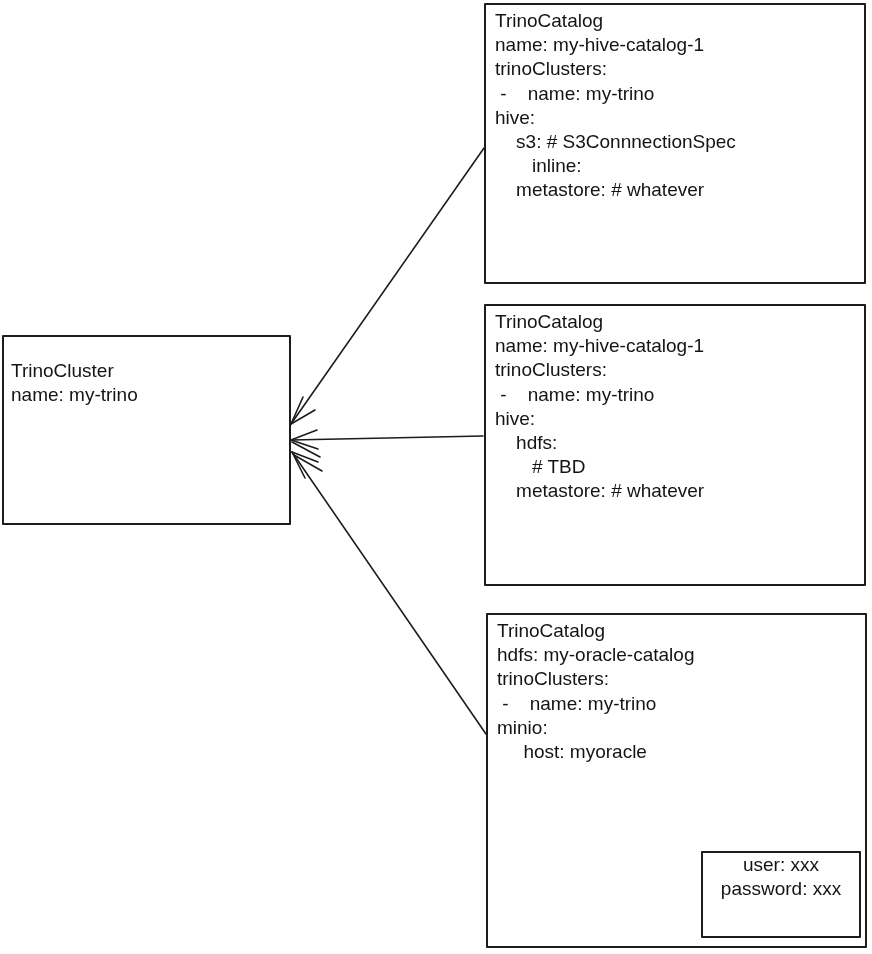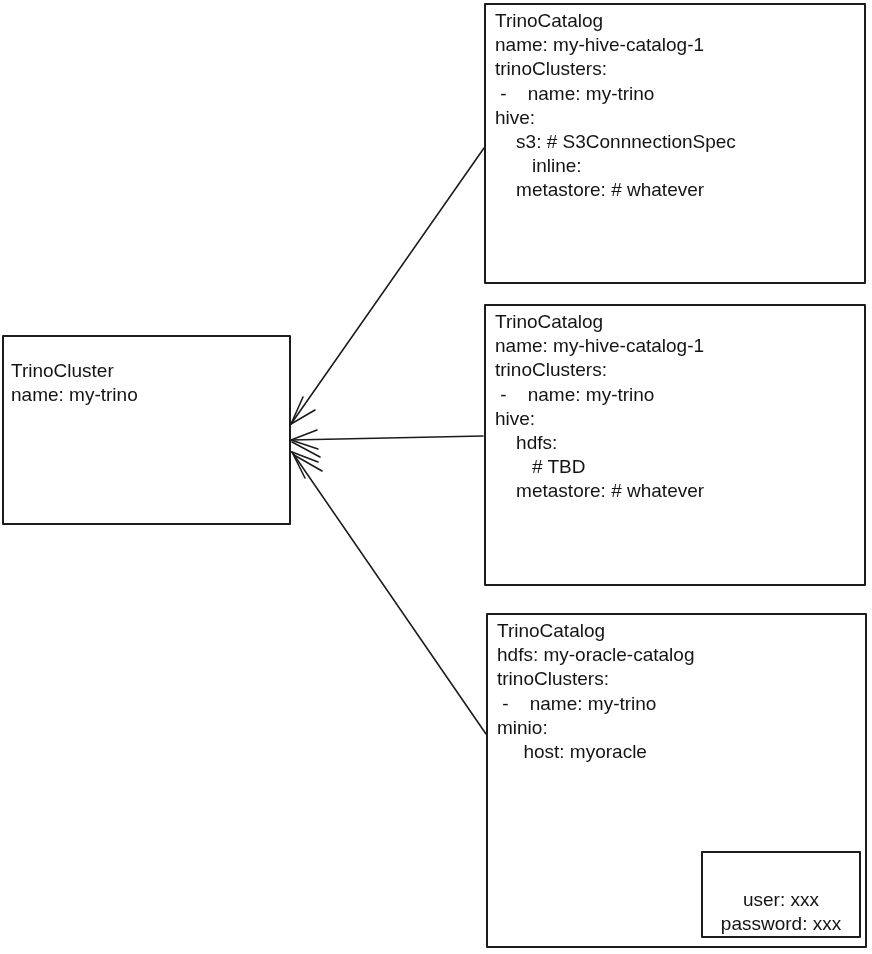--- a/index.html
+++ b/index.html
@@ -32,21 +32,21 @@
   .pad-cluster { padding: 22px 7px; }
 
   #cluster-box  { left: 2px;   top: 335px; width: 289px; height: 190px; }
   #catalog1-box { left: 484px; top: 3px;   width: 382px; height: 281px; }
   #catalog2-box { left: 484px; top: 304px; width: 382px; height: 282px; }
   #catalog3-box { left: 486px; top: 613px; width: 381px; height: 335px; }
 
   #secret-box {
     left: 701px; top: 851px; width: 160px; height: 87px;
     display: flex; flex-direction: column;
-    align-items: center; justify-content: flex-end;
+    align-items: center; justify-content: flex-start;
     text-align: center;
   }
 
   
   svg.connector-layer {
     position: absolute;
     left: 0; top: 0;
     width: 872px;
     height: 954px;
     pointer-events: none;

